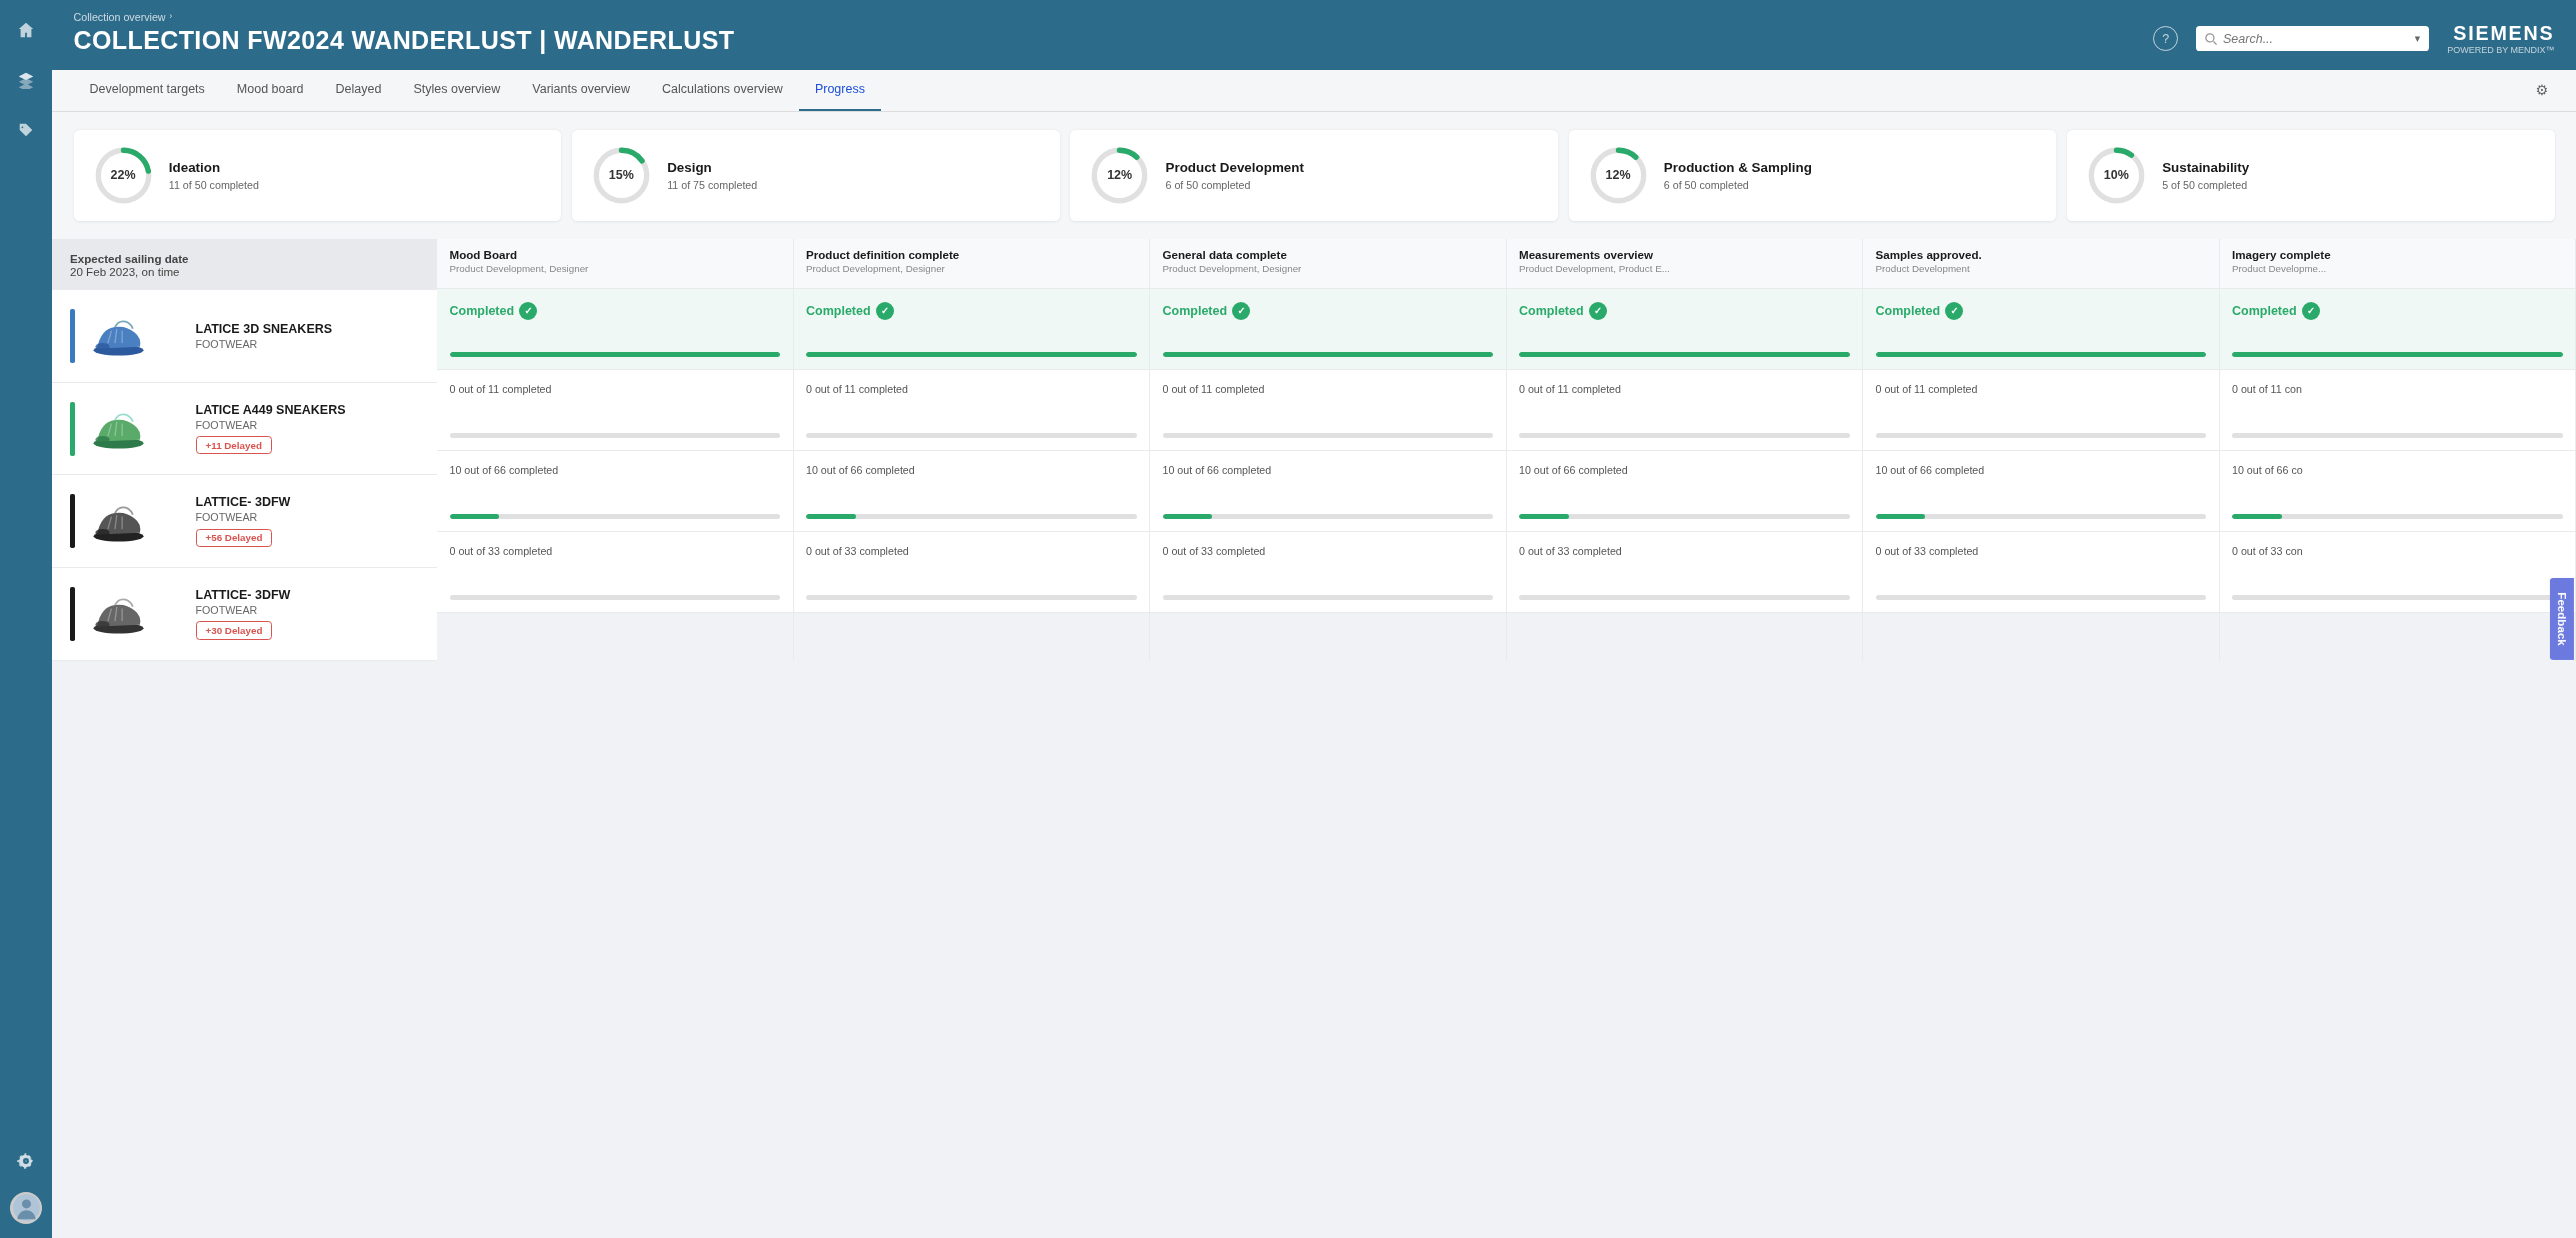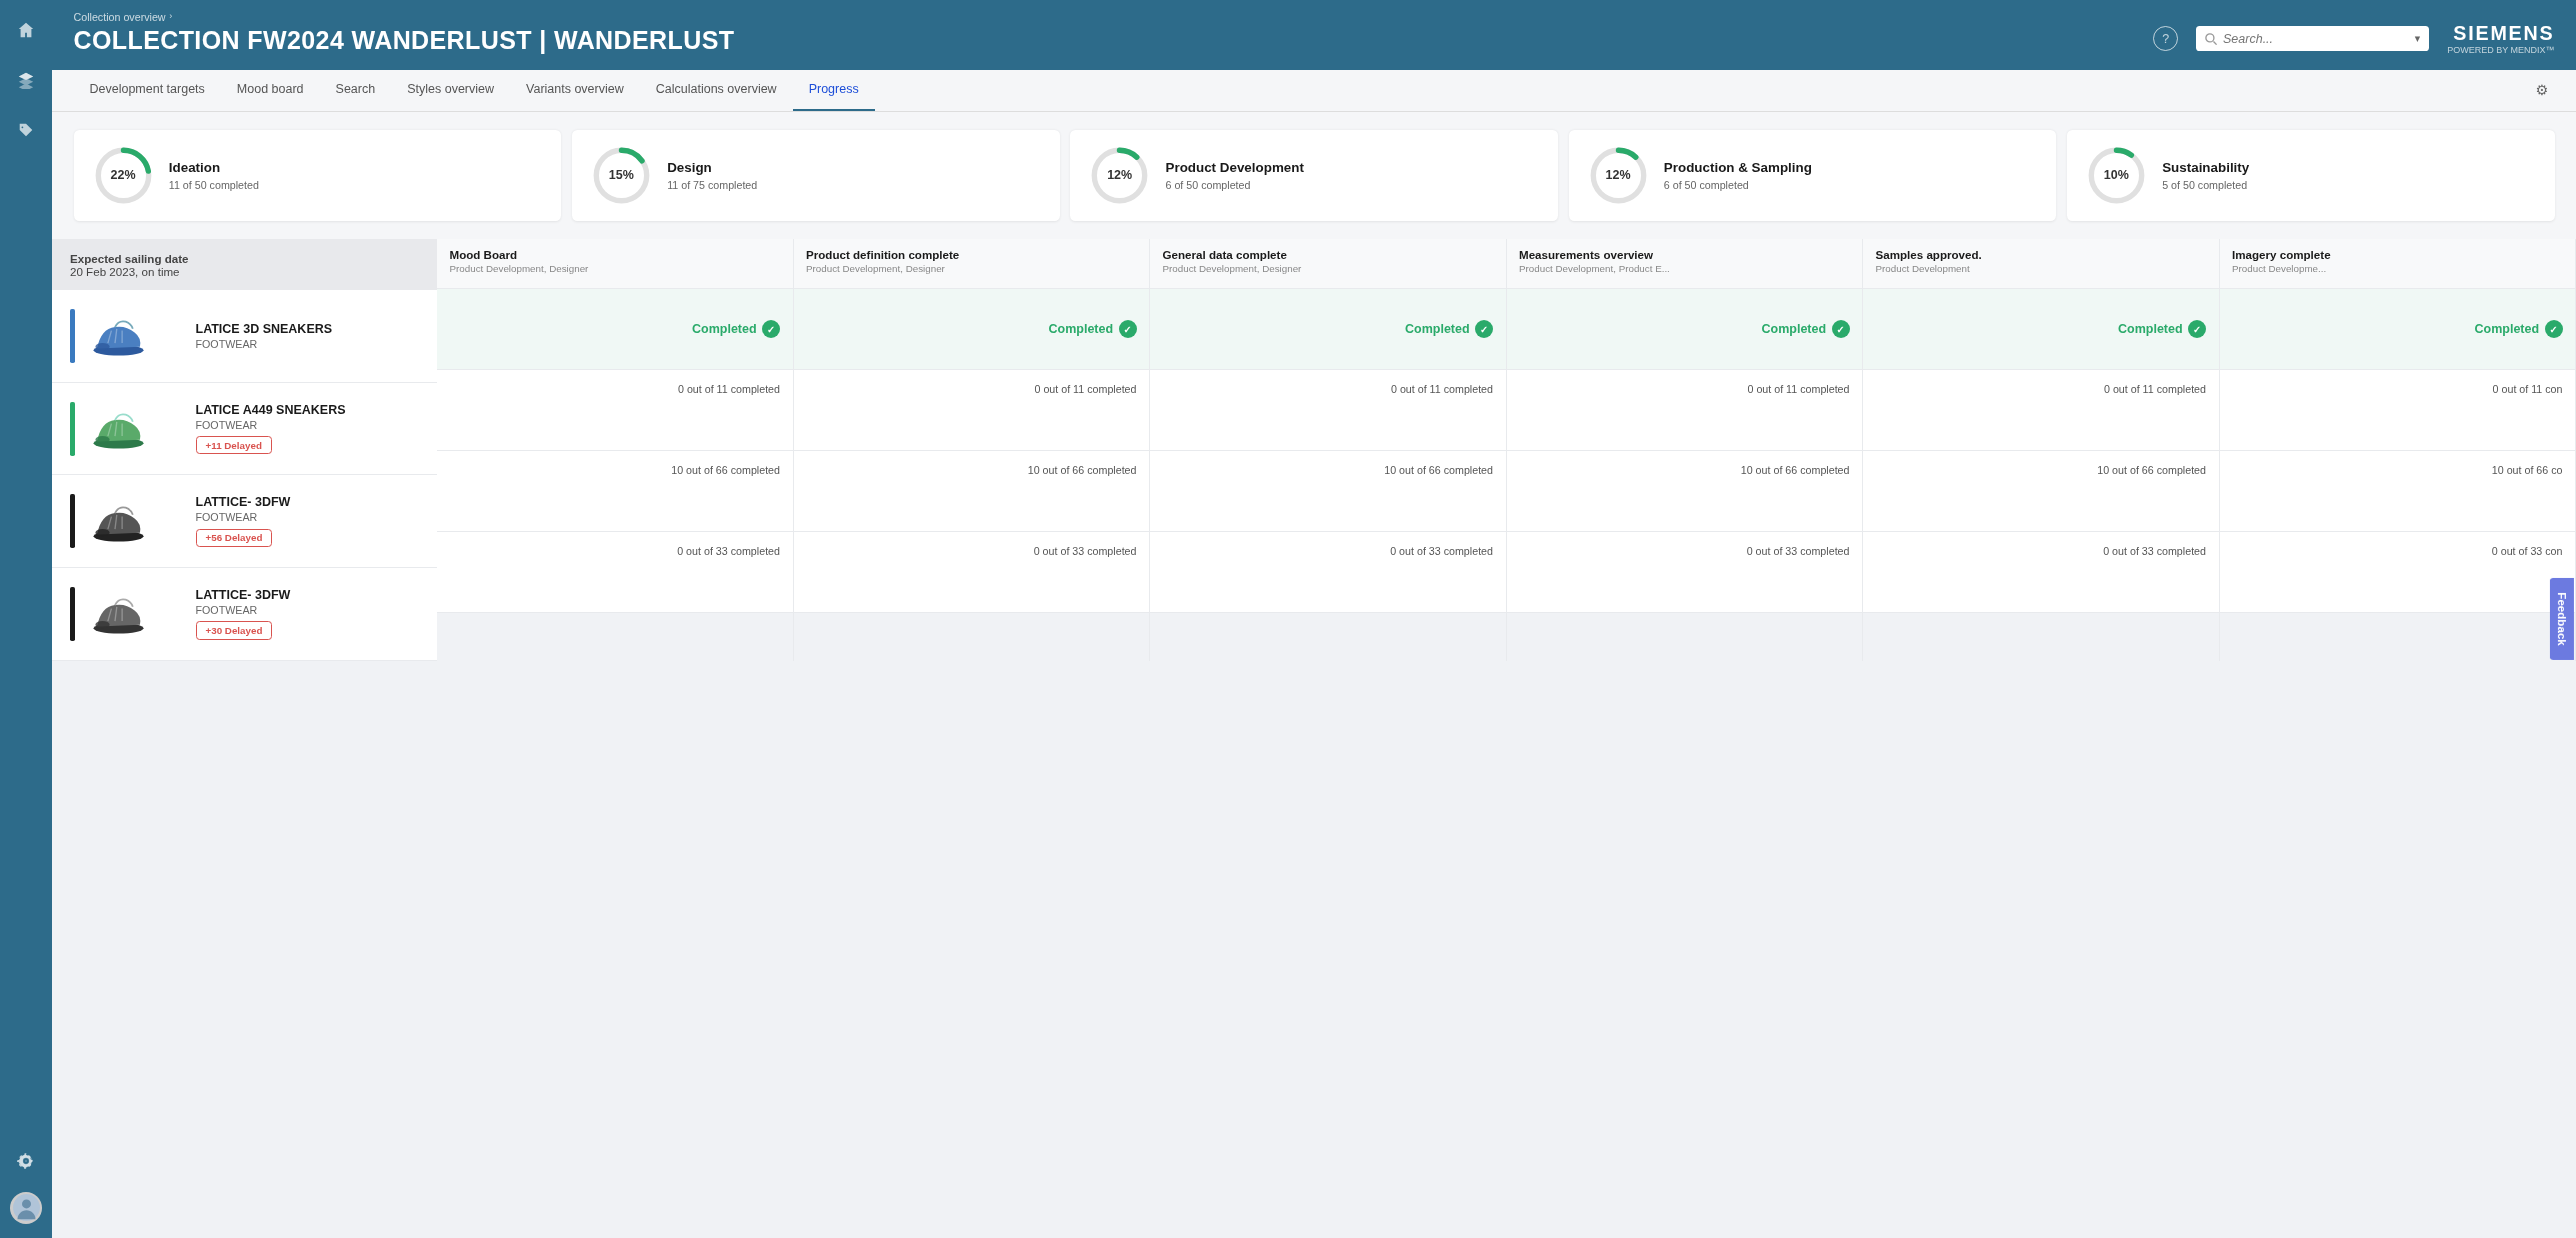--- a/index.html
+++ b/index.html
@@ -144,22 +144,22 @@
     .cols-right { flex: 1; display: flex; overflow-x: hidden; }
     .data-col { flex: 1; min-width: 179px; border-right: 0.9px solid #e8eaed; }
     .data-col-header {
       background: #f8f9fa; padding: 9px 12.5px; border-bottom: 0.9px solid #e8eaed;
       min-height: 50px;
     }
     .col-header-title { font-size: 11.6px; font-weight: 600; color: #1a1a1a; }
     .col-header-sub { font-size: 9.8px; color: #888; margin-top: 1.8px; }
     .data-cell {
       background: #fff; min-height: 81px; padding: 12.5px;
-      border-bottom: 0.9px solid #e8eaed; display: flex; flex-direction: row;
-      justify-content: flex-end;
+      border-bottom: 0.9px solid #e8eaed; display: flex; flex-direction: column;
+      justify-content: space-between;
     }
     .data-cell.highlighted { background: #f0f8f5; }
     .cell-status {
       font-size: 12.5px; font-weight: 600; color: #2aaa6a;
       display: flex; align-items: center; gap: 5.4px;
     }
     .check-circle {
       width: 18px; height: 18px; border-radius: 50%; background: #2aaa6a;
       display: flex; align-items: center; justify-content: center;
       color: #fff; font-size: 9.8px; flex-shrink: 0;
@@ -243,21 +243,21 @@
       <div class="siemens-brand">
         <div class="siemens-name">SIEMENS</div>
         <div class="siemens-powered">POWERED BY MENDIX™</div>
       </div>
     </div>
   </div>
 
   <div class="nav-tabs">
     <div class="nav-tab">Development targets</div>
     <div class="nav-tab">Mood board</div>
-    <div class="nav-tab">Search</div>
+    <div class="nav-tab">Delayed</div>
     <div class="nav-tab">Styles overview</div>
     <div class="nav-tab">Variants overview</div>
     <div class="nav-tab">Calculations overview</div>
     <div class="nav-tab active">Progress</div>
     <div class="nav-spacer"></div>
     <div class="settings-icon">⚙</div>
   </div>
 
   <div class="cards-row">
   <div class="progress-card">

